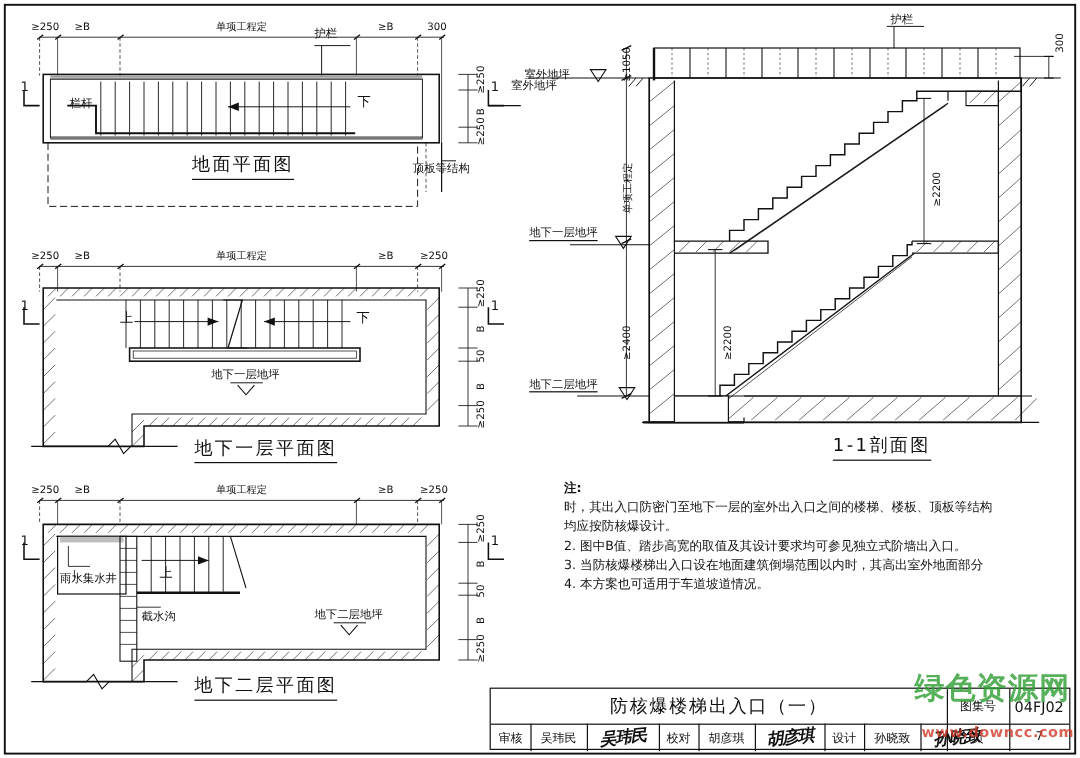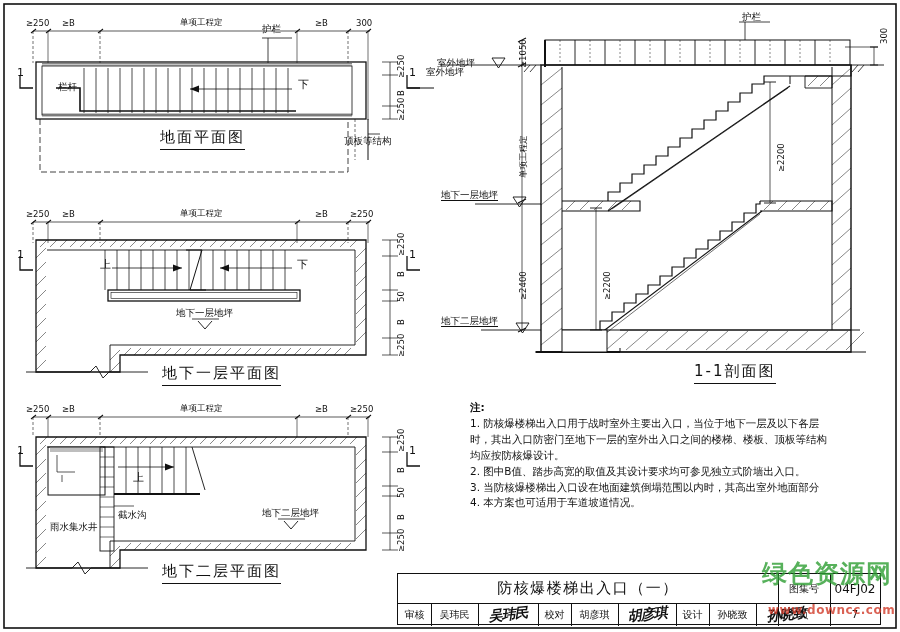--- a/index.html
+++ b/index.html
@@ -639,21 +639,21 @@
   <div class="dim cn" style="left:180px;top:403px;">单项工程定</div>
   <div class="dim" style="left:315px;top:404px;">≥B</div>
   <div class="dim" style="left:350px;top:404px;">≥250</div>
 
   <div class="vtext" style="left:396px;top:452px;">≥250</div>
   <div class="vtext" style="left:396px;top:473px;">B</div>
   <div class="vtext" style="left:396px;top:498px;">50</div>
   <div class="vtext" style="left:396px;top:520px;">B</div>
   <div class="vtext" style="left:396px;top:552px;">≥250</div>
 
-  <div class="lbl cn" style="left:50px;top:478px;margin-top:44px;">雨水集水井</div>
+  <div class="lbl cn" style="left:50px;top:478px;">雨水集水井</div>
   <div class="lbl cn" style="left:133px;top:472px;font-size:11px;">上</div>
   <div class="lbl cn" style="left:118px;top:510px;">截水沟</div>
   <div class="lbl cn" style="left:262px;top:508px;">地下二层地坪</div>
   <div class="secmark" style="left:17px;top:444px;">1</div>
   <div class="secmark" style="left:409px;top:444px;">1</div>
   <div class="title-cn" style="left:162px;top:562px;">地下二层平面图</div>
 
   <div class="lbl cn" style="left:742px;top:12px;">护栏</div>
   <div class="lbl cn" style="left:437px;top:58px;">室外地坪</div>
   <div class="lbl cn uline" style="left:441px;top:190px;">地下一层地坪</div>
@@ -663,29 +663,28 @@
   <div class="vtext cn" style="left:518px;top:178px;">单项工程定</div>
   <div class="vtext" style="left:518px;top:300px;">≥2400</div>
   <div class="vtext" style="left:776px;top:172px;">≥2200</div>
   <div class="vtext" style="left:602px;top:300px;">≥2200</div>
   <div class="vtext" style="left:879px;top:44px;">300</div>
 
   <div class="title-cn" style="left:694px;top:362px;">1-1剖面图</div>
 
   <div class="notes" style="left:470px;top:400px;">
     <div style="font-weight:bold;">注:</div>
-    <div>1. 防核爆楼梯出入口用于战时室外主要出入口，当位于地下一层及以下各层</div>
     <div>时，其出入口防密门至地下一层的室外出入口之间的楼梯、楼板、顶板等结构</div>
     <div>均应按防核爆设计。</div>
     <div>2. 图中B值、踏步高宽的取值及其设计要求均可参见独立式阶墙出入口。</div>
     <div>3. 当防核爆楼梯出入口设在地面建筑倒塌范围以内时，其高出室外地面部分</div>
     <div>4. 本方案也可适用于车道坡道情况。</div>
   </div>
 
-  <div class="tb" style="left:397px;top:573px;width:484px;height:52px;padding-left:36px;">
+  <div class="tb" style="left:408px;top:573px;width:484px;height:52px;padding-left:36px;">
 
     <div class="abs" style="left:0;top:29px;width:482px;height:0;border-top:1.2px solid #111;"></div>
 
     <div class="tb-cell tb-main" style="left:0;top:0;width:380px;height:29px;">防核爆楼梯出入口（一）</div>
     <div class="abs" style="left:380px;top:0;width:0;height:52px;border-left:1.2px solid #111;"></div>
     <div class="tb-cell" style="left:380px;top:0;width:52px;height:29px;">图集号</div>
     <div class="abs" style="left:432px;top:0;width:0;height:52px;border-left:1.2px solid #111;"></div>
     <div class="tb-cell" style="left:432px;top:0;width:50px;height:29px;font-size:12px;">04FJ02</div>
 
     <div class="tb-cell" style="left:0;top:29px;width:33px;height:23px;">审核</div>

